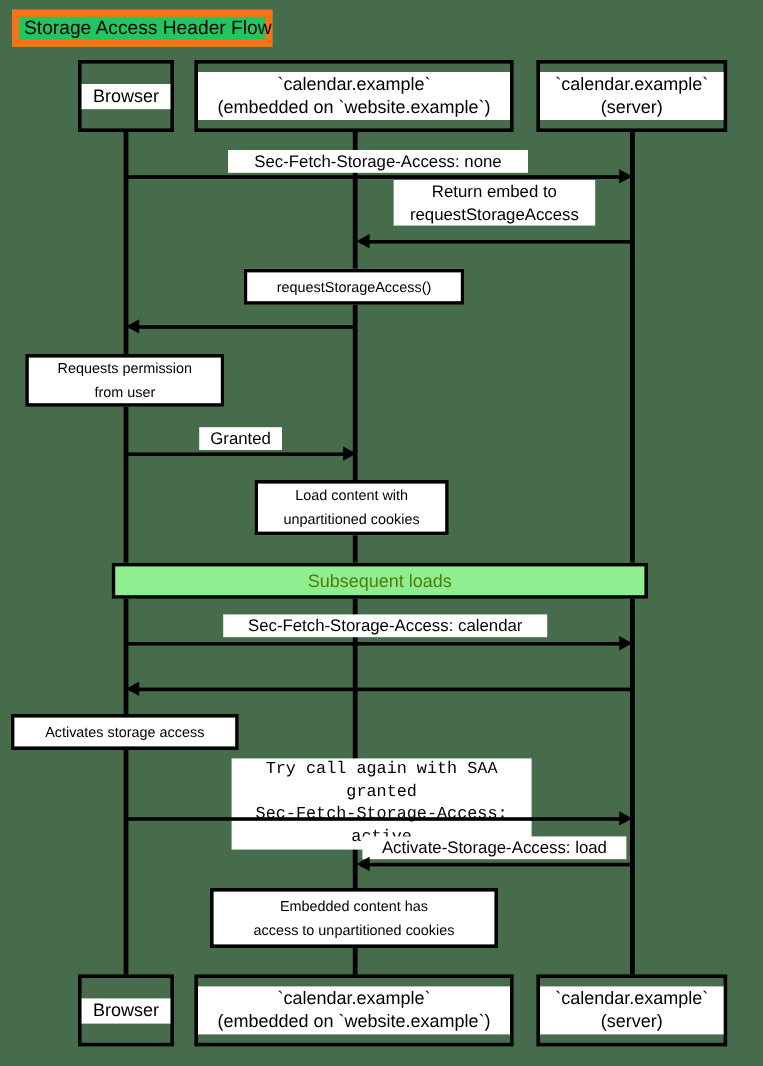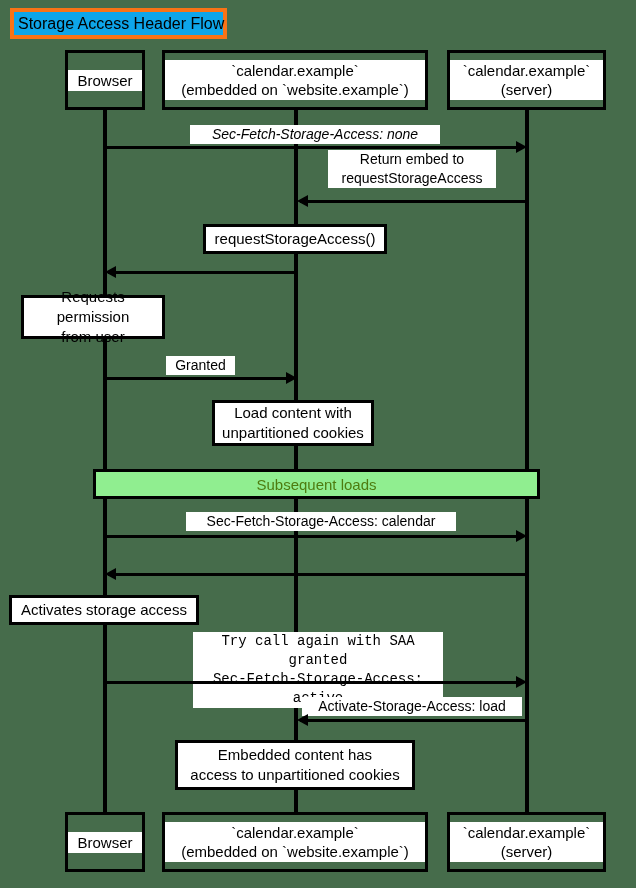--- a/index.html
+++ b/index.html
@@ -7,22 +7,22 @@
     width:636px;height:888px;
     background:#466c4b;
     font-family:"Liberation Sans", sans-serif;
     overflow:hidden;
   }
   #stage{position:relative;width:636px;height:888px;}
 
   
   .title-box{
     position:absolute;
-    border:4px solid #f97316;
-    background:#0ea5e9;
+    border:6px solid #f97316;
+    background:#22c55e;
     box-sizing:border-box;
     display:flex;align-items:center;justify-content:flex-start;
     padding:0 4px;
     font-size:16px;color:#000;
     white-space:nowrap;
   }
 
   
   .participant{
     position:absolute;
@@ -73,21 +73,21 @@
     box-sizing:border-box;
   }
 
   
   .note{
     position:absolute;
     border:3px solid #000;
     background:#fff;color:#000;
     box-sizing:border-box;
     display:flex;align-items:center;justify-content:center;
-    font-size:15px;line-height:20px;
+    font-size:12px;line-height:20px;
     text-align:center;
     white-space:pre-line;
     padding:0 3px;
   }
 
   
   .band{
     position:absolute;
     border:3px solid #000;
     box-sizing:border-box;
@@ -114,35 +114,35 @@
   <div class="participant" style="left:162px;top:50px;width:266px;height:60px;">
     <div class="plabel">`calendar.example`
 (embedded on `website.example`)</div>
   </div>
 
   <div class="participant" style="left:447px;top:50px;width:159px;height:60px;">
     <div class="plabel">`calendar.example`
 (server)</div>
   </div>
 
-  <div class="msg-label" style="left:190px;top:125px;width:250px;font-style:italic;">Sec-Fetch-Storage-Access: none</div>
+  <div class="msg-label" style="left:190px;top:125px;width:250px;">Sec-Fetch-Storage-Access: none</div>
   <div class="msg-line" style="left:105px;top:146px;width:416px;"></div>
   <div class="arrowhead right" style="left:516px;top:141px;"></div>
 
   <div class="msg-label" style="left:328px;top:150px;width:168px;">Return embed to
 requestStorageAccess</div>
   <div class="msg-line" style="left:300px;top:200px;width:227px;"></div>
   <div class="arrowhead left" style="left:297px;top:195px;"></div>
 
   <div class="note" style="left:203px;top:224px;width:184px;height:30px;">requestStorageAccess()</div>
 
   <div class="msg-line" style="left:108px;top:271px;width:188px;"></div>
   <div class="arrowhead left" style="left:105px;top:266px;"></div>
 
-  <div class="note" style="left:21px;top:295px;width:144px;height:44px;">Requests permission
+  <div class="note" style="left:21px;top:295px;width:166px;height:44px;">Requests permission
 from user</div>
 
   <div class="msg-label" style="left:166px;top:356px;width:69px;">Granted</div>
   <div class="msg-line" style="left:105px;top:377px;width:186px;"></div>
   <div class="arrowhead right" style="left:286px;top:372px;"></div>
 
   <div class="note" style="left:212px;top:400px;width:162px;height:46px;text-align:center;">Load content with
 unpartitioned cookies</div>
 
   <div class="band" style="left:93px;top:469px;width:447px;height:30px;background:#90ee90;">Subsequent loads</div>

